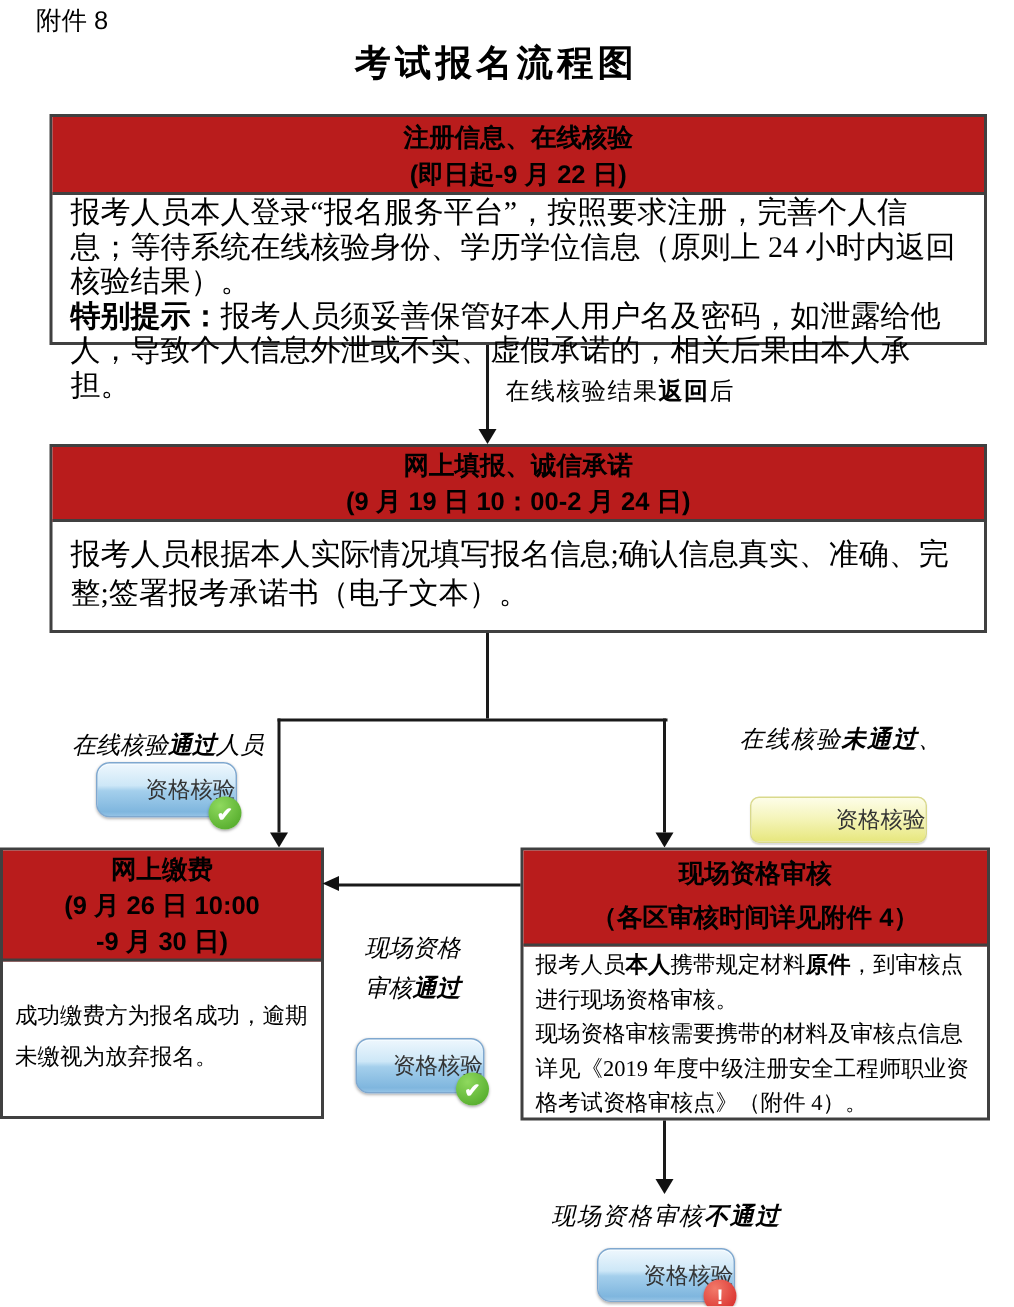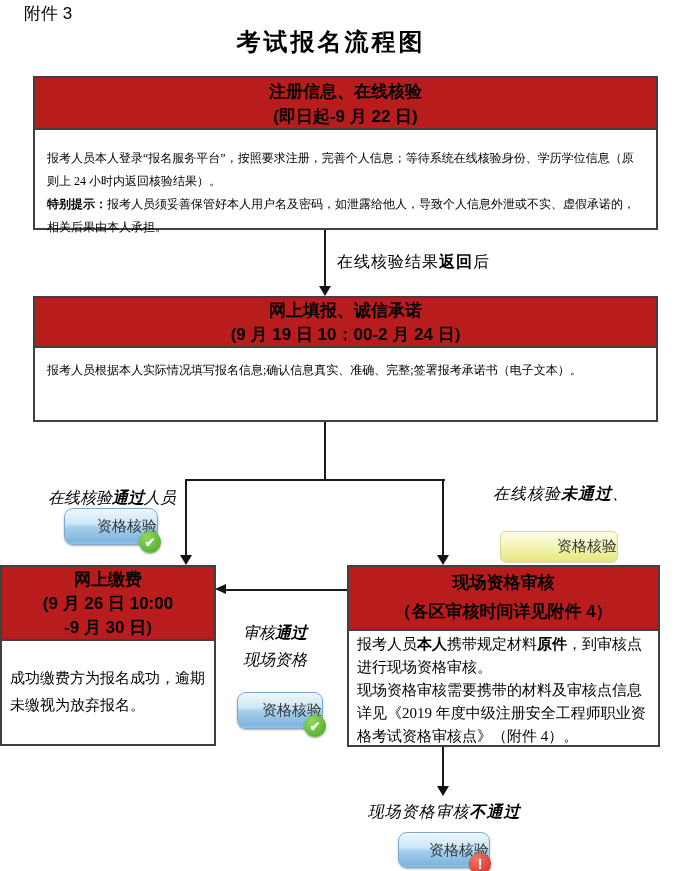--- a/index.html
+++ b/index.html
@@ -8,21 +8,21 @@
   .abs{position:absolute;}
 
   .attachment{left:24px;top:2px;font-size:17px;font-family:"Liberation Sans",sans-serif;}
   .doc-title{left:0;top:26px;width:662px;text-align:center;font-size:24px;font-weight:bold;
              letter-spacing:3px;font-family:"Liberation Sans",sans-serif;}
 
   .flowbox{box-sizing:border-box;border:2px solid #404040;background:#fff;}
   .flowbox .hd{box-sizing:border-box;background:#b91c1c;border-bottom:2px solid #404040;
                text-align:center;font-weight:bold;font-size:17px;line-height:25px;
                font-family:"Liberation Sans",sans-serif;padding:1px 2px;}
-  .flowbox .bd{font-size:12px;line-height:23px;padding:17px 12px 0 12px;}
+  .flowbox .bd{font-size:20px;line-height:23px;padding:1px 12px 0 12px;}
 
   #box1{left:33px;top:76px;width:625px;height:154px;}
   #box1 .hd{height:52px;}
   #box2{left:33px;top:296px;width:625px;height:126px;}
   #box2 .hd{height:50px;line-height:24px;}
   #box2 .bd{line-height:26px;padding-top:9px;}
   #box3{left:0;top:565px;width:216px;height:181px;}
   #box3 .hd{height:74px;line-height:24px;}
   #box3 .bd{font-size:15px;line-height:27px;padding:24px 6px 0 8px;}
   #box4{left:347px;top:565px;width:313px;height:182px;}
@@ -52,21 +52,21 @@
         font-size:13px;box-shadow:0 1px 2px rgba(0,0,0,.35);}
   .mark-green{right:-4px;bottom:-9px;background:radial-gradient(circle at 35% 28%,#8fd95e,#49a322);}
   .mark-red{right:-2px;bottom:-8px;background:radial-gradient(circle at 35% 28%,#f27a6a,#d42020);font-size:14px;}
   b{font-weight:bold;}
 </style>
 </head>
 <body>
 
 <div class="canvas">
 
-  <div class="abs attachment">附件 3</div>
+  <div class="abs attachment">附件 8</div>
   <div class="abs doc-title">考试报名流程图</div>
 
   <div class="abs flowbox" id="box1">
     <div class="hd">
       <div>注册信息、在线核验</div>
       <div>(即日起-9 月 22 日)</div>
     </div>
     <div class="bd">
       <span>报考人员本人登录“报名服务平台”，按照要求注册，完善个人信息；等待系统在线核验身份、学历学位信息（原则上 24 小时内返回核验结果）。</span><br>
       <b>特别提示：</b><span>报考人员须妥善保管好本人用户名及密码，如泄露给他人，导致个人信息外泄或不实、虚假承诺的，相关后果由本人承担。</span>
@@ -131,24 +131,24 @@
     </div>
     <div class="bd">
       <span>报考人员</span><b>本人</b><span>携带规定材料</span><b>原件</b><span>，到审核点进行现场资格审核。</span><br>
       <span>现场资格审核需要携带的材料及审核点信息详见《2019 年度中级注册安全工程师职业资格考试资格审核点》（附件 4）。</span>
     </div>
   </div>
 
   <div class="abs hline" style="left:225px;top:589px;width:122px;"></div>
   <div class="abs arr-left" style="left:215px;top:584px;"></div>
   <div class="abs lbl center" style="left:225px;top:619px;width:100px;line-height:27px;">
+    <div>现场资格</div>
     <div>
       <span>审核</span><b>通过</b>
     </div>
-    <div>现场资格</div>
   </div>
   <div class="abs badge badge-blue" style="left:237px;top:692px;width:86px;height:37px;">
     <span>资格核验</span>
     <span class="mark mark-green">✔</span>
   </div>
 
   <div class="abs vline" style="left:442px;top:747px;height:39px;"></div>
   <div class="abs arr-down" style="left:437px;top:786px;"></div>
   <div class="abs lbl center" style="left:354px;top:799px;width:180px;letter-spacing:1px;">
     <span>现场资格审核</span><b>不通过</b>

